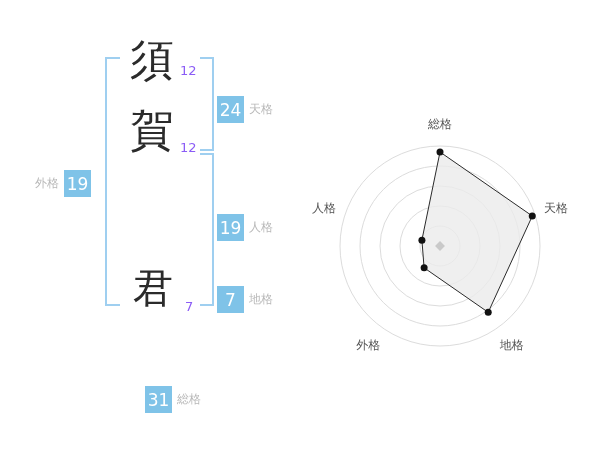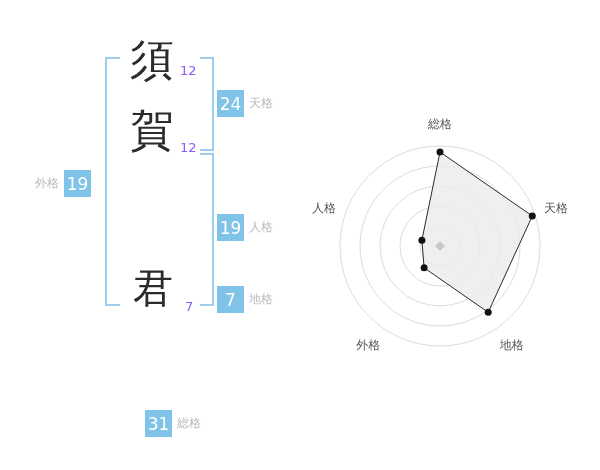--- a/index.html
+++ b/index.html
@@ -36,36 +36,36 @@
 
   <div class="bracket left" style="left:105px;top:57px;width:13px;height:245px;"></div>
   <div class="bracket right" style="left:200px;top:57px;width:12px;height:90px;"></div>
   <div class="bracket right" style="left:200px;top:153px;width:12px;height:149px;"></div>
 
   <div class="badge-row" style="left:35px;top:170px;">
     <span class="badge-label">外格</span>
     <span class="badge">19</span>
   </div>
 
-  <div class="badge-row" style="left:217px;top:90px;">
+  <div class="badge-row" style="left:217px;top:96px;">
     <span class="badge">24</span>
     <span class="badge-label">天格</span>
   </div>
 
   <div class="badge-row" style="left:217px;top:214px;">
     <span class="badge">19</span>
     <span class="badge-label">人格</span>
   </div>
 
   <div class="badge-row" style="left:217px;top:286px;">
     <span class="badge">7</span>
     <span class="badge-label">地格</span>
   </div>
 
-  <div class="badge-row" style="left:145px;top:410px;text-align:center;">
+  <div class="badge-row" style="left:145px;top:386px;text-align:center;">
     <span class="badge">31</span>
     <span class="badge-label">総格</span>
   </div>
 
   <svg class="radar" width="280" height="280" viewBox="0 0 280 280">
       <circle cx="140" cy="140" r="20" fill="none" stroke="#DCDCDC" stroke-width="1"></circle>
       <circle cx="140" cy="140" r="40" fill="none" stroke="#DCDCDC" stroke-width="1"></circle>
       <circle cx="140" cy="140" r="60" fill="none" stroke="#DCDCDC" stroke-width="1"></circle>
       <circle cx="140" cy="140" r="80" fill="none" stroke="#DCDCDC" stroke-width="1"></circle>
       <circle cx="140" cy="140" r="100" fill="none" stroke="#DCDCDC" stroke-width="1"></circle>

